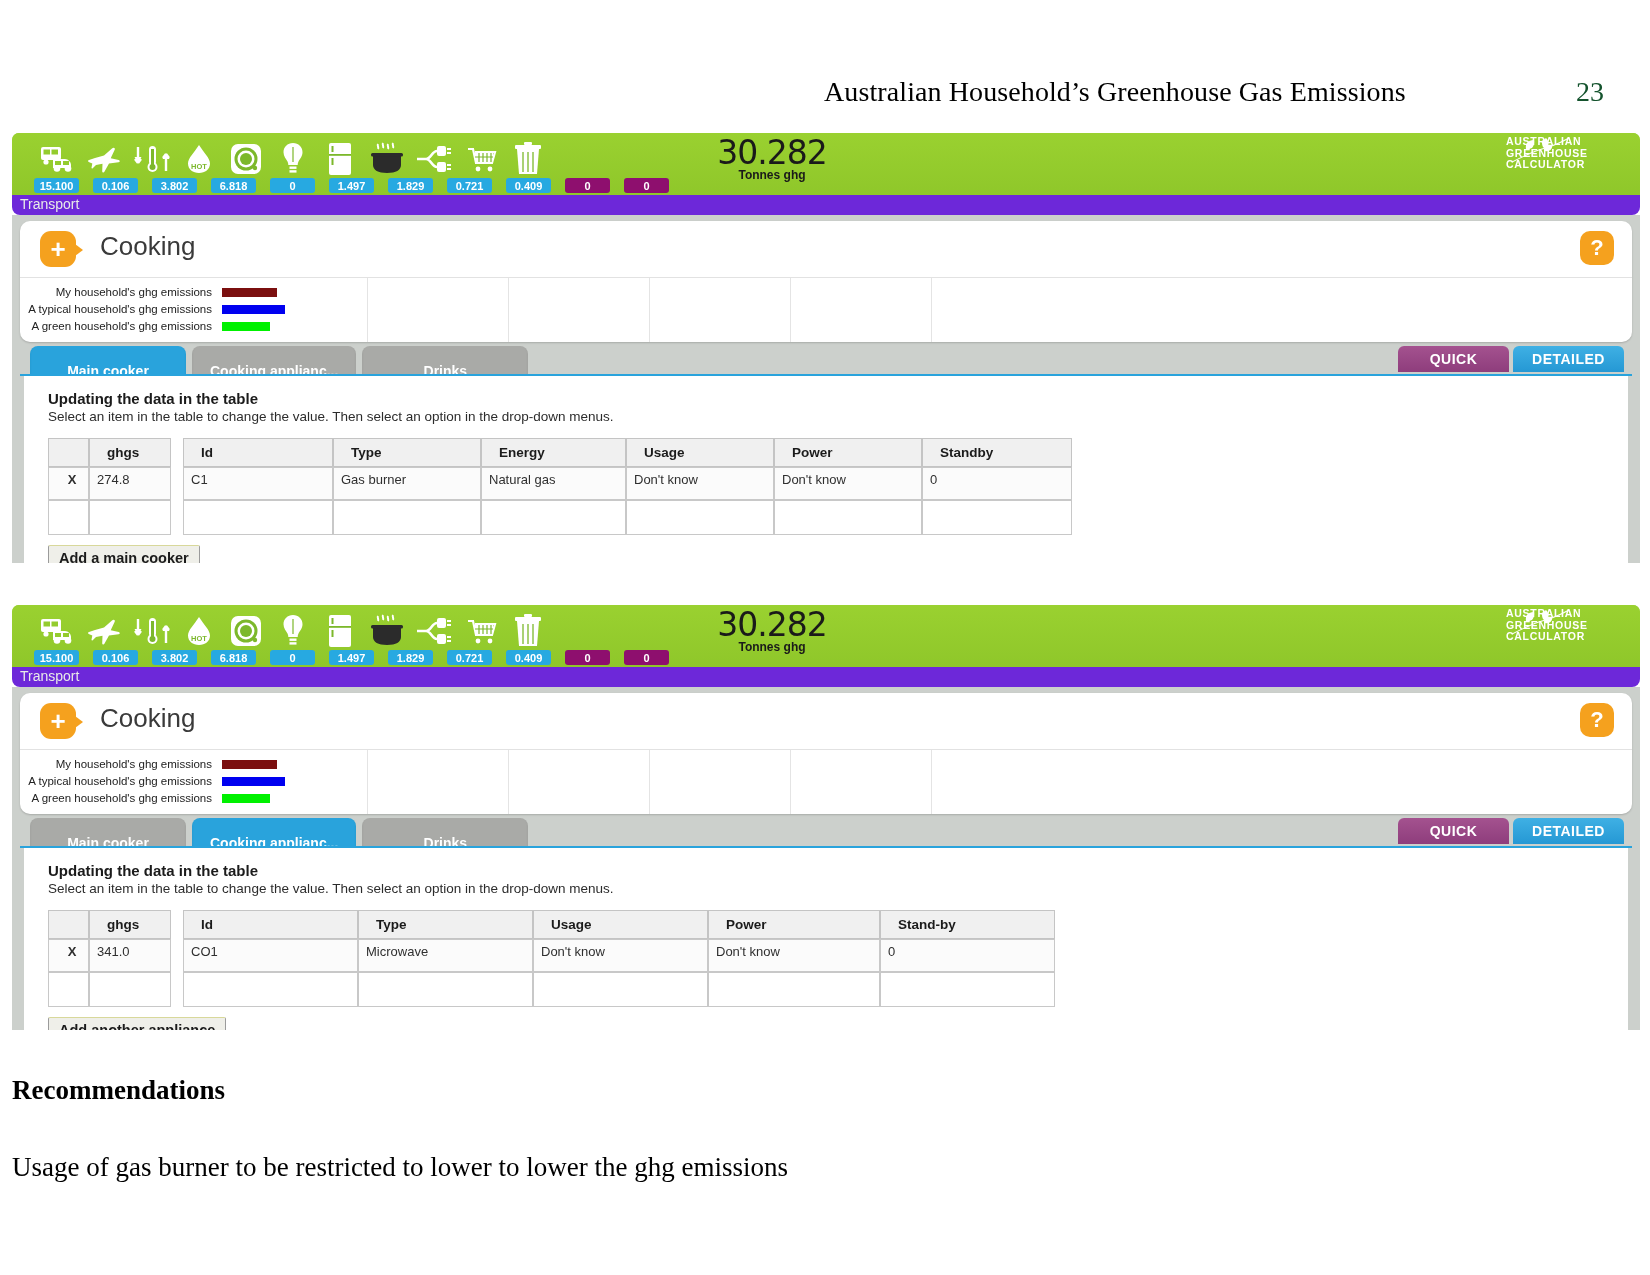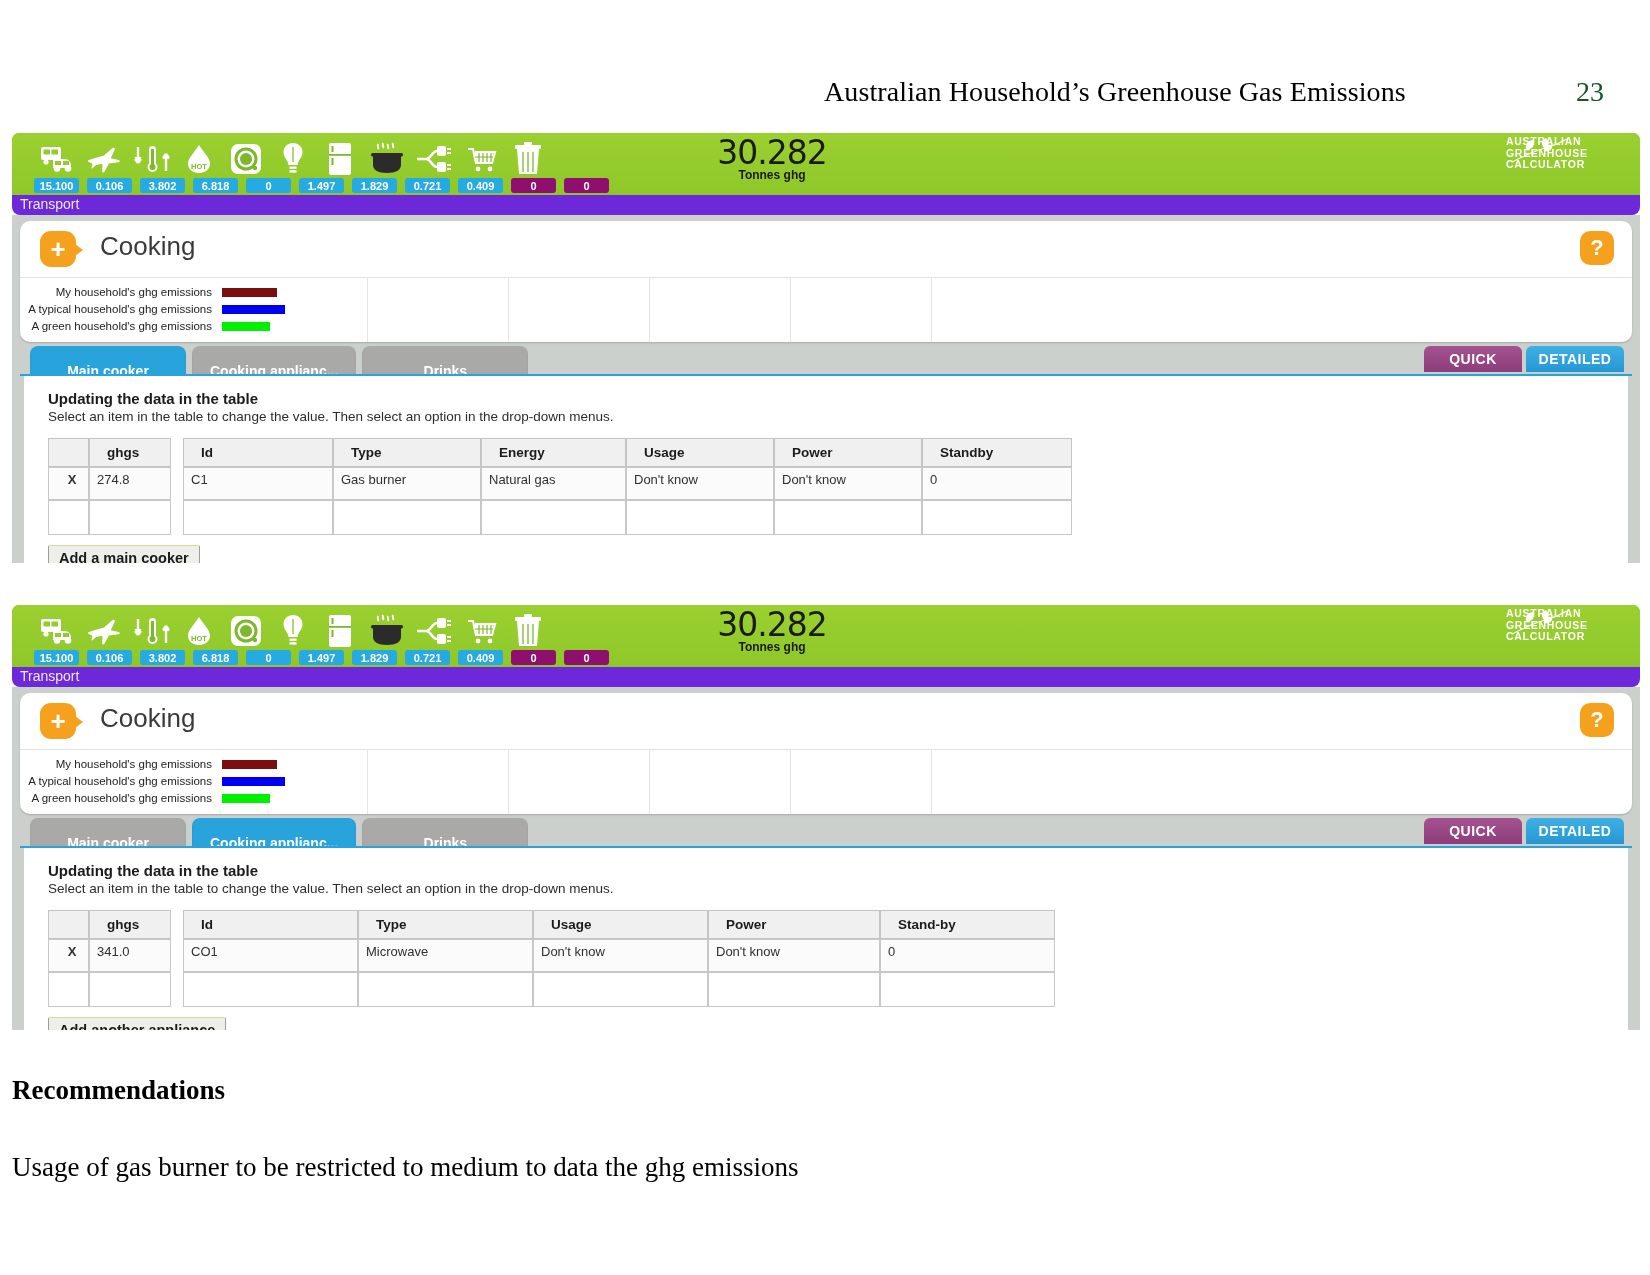--- a/index.html
+++ b/index.html
@@ -80,21 +80,21 @@
     display: flex;
     align-items: center;
     justify-content: center;
   }
   .icon-cell svg { display:block; }
   .val-row {
     position: absolute;
     left: 22px;
     top: 45px;
     display: flex;
-    gap: 8px;
+    gap: 14px;
   }
   .val {
     width: 45px;
     height: 15px;
     background: #27a9e1;
     color: #fff;
     font-family: "Liberation Sans", sans-serif;
     font-size: 11px;
     font-weight: bold;
     display: flex;
@@ -293,21 +293,21 @@
   .tab.w3 { min-width: 130px; }
   .qd {
     position: absolute;
     right: 8px;
     top: 0;
     display: flex;
     gap: 4px;
   }
   .qd .btn {
     height: 26px;
-    width: 98px;
+    width: 111px;
     border-radius: 6px 6px 0 0;
     color: #fff;
     font-family: "Liberation Sans", sans-serif;
     font-size: 14px;
     font-weight: bold;
     letter-spacing: .5px;
     display: flex;
     align-items: center;
     justify-content: center;
   }
@@ -949,13 +949,13 @@
           </tr>
         </tbody>
       </table>
 
       <div class="add-btn">Add another appliance</div>
     </div>
   </div>
 </div>
 
 <div class="rec-title">Recommendations</div>
-<div class="rec-body">Usage of gas burner to be restricted to medium to data the ghg emissions</div>
+<div class="rec-body">Usage of gas burner to be restricted to lower to lower the ghg emissions</div>
 
 </body></html>

